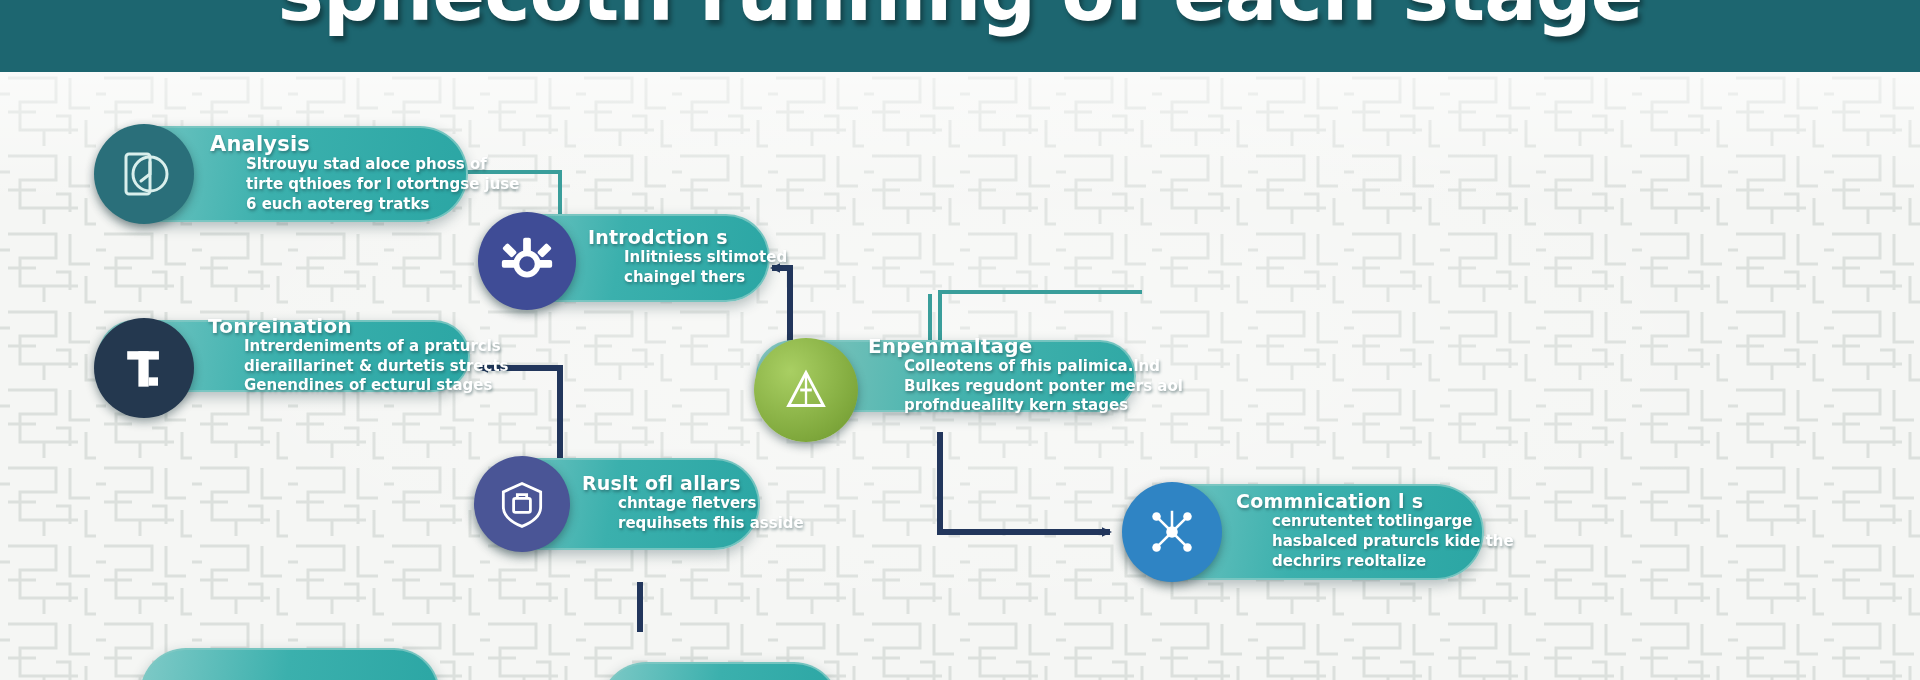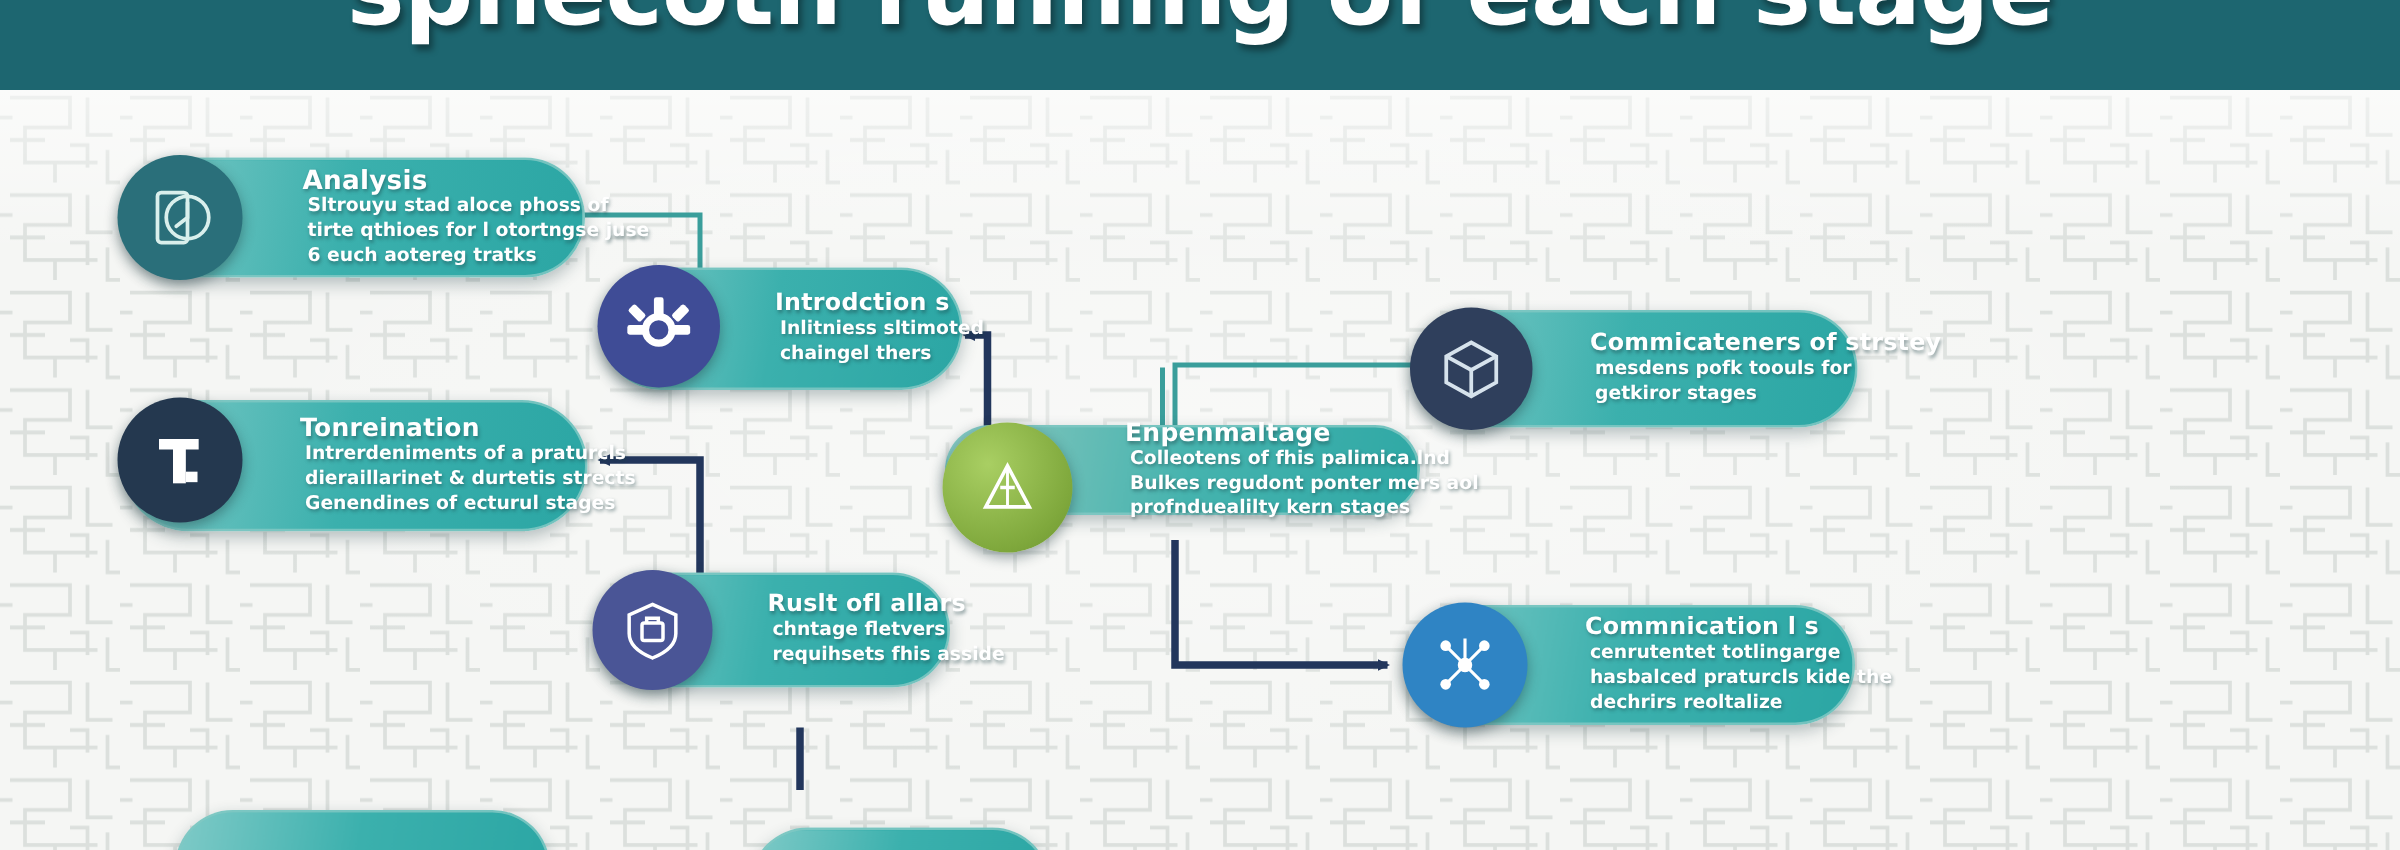--- a/index.html
+++ b/index.html
@@ -84,21 +84,21 @@
     letter-spacing:0.2px;
     white-space:nowrap;
     line-height:1.05;
   }
   .node-line {
     font-family:"DejaVu Sans", sans-serif;
     white-space:nowrap;
     line-height:1.32;
     font-weight:600;
   }
-  .blur-a { filter:blur(0.35px);margin-left:32px; }
+  .blur-a { filter:blur(0.35px); }
   .blur-b { filter:blur(0.55px);margin-left:36px; }
 </style>
 </head>
 <body>
 
 <div id="root">
 
   <div class="canvas">
 
     <svg class="maze" viewBox="0 0 1920 608" preserveAspectRatio="none">
@@ -151,40 +151,40 @@
         </svg>
       </div>
       <div class="node-text" style="margin-left:112px; width:250px;">
         <div class="node-title blur-a" style="font-size:21px;">Analysis</div>
         <div class="node-line blur-b" style="font-size:15px;">Sltrouyu stad aloce phoss of</div>
         <div class="node-line blur-b" style="font-size:15px;">tirte qthioes for l otortngse juse</div>
         <div class="node-line blur-b" style="font-size:15px;">6 euch aotereg tratks</div>
       </div>
     </div>
 
-    <div class="node" style="left:480px; top:142px; width:290px; height:98px;">
+    <div class="node" style="left:480px; top:142px; width:290px; height:88px;">
       <div class="node-body"></div>
       <div class="icon-badge" style="left:-2px; top:-2px; width:98px; height:98px; background:#3f4c96;">
         <svg width="58" height="58" viewBox="0 0 60 60">
           <circle cx="30" cy="33" r="11" fill="none" stroke="#ffffff" stroke-width="6"></circle>
           <rect x="26" y="6" width="8" height="16" rx="2" fill="#ffffff"></rect>
           <rect x="4" y="29" width="16" height="8" rx="2" fill="#ffffff"></rect>
           <rect x="40" y="29" width="16" height="8" rx="2" fill="#ffffff"></rect>
           <rect x="8" y="12" width="8" height="14" rx="2" fill="#ffffff" transform="rotate(-45 12 19)"></rect>
           <rect x="44" y="12" width="8" height="14" rx="2" fill="#ffffff" transform="rotate(45 48 19)"></rect>
         </svg>
       </div>
       <div class="node-text" style="margin-left:108px; width:180px;">
         <div class="node-title blur-a" style="font-size:19px;">Introdction s</div>
         <div class="node-line blur-b" style="font-size:15px;">Inlitniess sltimoted</div>
         <div class="node-line blur-b" style="font-size:15px;">chaingel thers</div>
       </div>
     </div>
 
-    <div class="node" style="left:98px; top:248px; width:372px; height:105px;align-items:center;">
+    <div class="node" style="left:98px; top:248px; width:372px; height:72px;align-items:center;">
       <div class="node-body"></div>
       <div class="icon-badge" style="left:-4px; top:-2px; width:100px; height:100px; background:#24384f;">
         <svg width="56" height="56" viewBox="0 0 60 60">
           <rect x="12" y="12" width="34" height="9" fill="#ffffff"></rect>
           <rect x="24" y="12" width="11" height="38" fill="#ffffff"></rect>
           <rect x="35" y="40" width="10" height="9" fill="#ffffff"></rect>
         </svg>
       </div>
       <div class="node-text" style="margin-left:110px; width:256px;">
         <div class="node-title blur-a" style="font-size:20px;">Tonreination</div>
@@ -205,35 +205,20 @@
         </svg>
       </div>
       <div class="node-text" style="margin-left:112px; width:264px;">
         <div class="node-title blur-a" style="font-size:20px;">Enpenmaltage</div>
         <div class="node-line blur-b" style="font-size:15px;">Colleotens of fhis palimica.lnd</div>
         <div class="node-line blur-b" style="font-size:15px;">Bulkes regudont ponter mers aol</div>
         <div class="node-line blur-b" style="font-size:15px;">profnduealilty kern stages</div>
       </div>
     </div>
 
-    <div class="node" style="left:1130px; top:176px; width:356px; height:94px;">
-      <div class="node-body"></div>
-      <div class="icon-badge" style="left:-2px; top:-2px; width:98px; height:98px; background:#2f3f5c;">
-        <svg width="60" height="60" viewBox="0 0 60 60">
-          <path d="M30 9 L50 20 V41 L30 52 L10 41 V20 Z" fill="none" stroke="#d6e2ec" stroke-width="3"></path>
-          <path d="M10 20 L30 31 L50 20" fill="none" stroke="#d6e2ec" stroke-width="3"></path>
-          <path d="M30 31 V52" fill="none" stroke="#d6e2ec" stroke-width="3"></path>
-        </svg>
-      </div>
-      <div class="node-text" style="margin-left:110px; width:244px;">
-        <div class="node-title blur-a" style="font-size:19px;">Commicateners of strstey</div>
-        <div class="node-line blur-b" style="font-size:15px;">mesdens pofk toouls for</div>
-        <div class="node-line blur-b" style="font-size:15px;">getkiror stages</div>
-      </div>
-    </div>
 
     <div class="node" style="left:476px; top:386px; width:284px; height:92px;">
       <div class="node-body"></div>
       <div class="icon-badge" style="left:-2px; top:-2px; width:96px; height:96px; background:#4a5596;">
         <svg width="56" height="56" viewBox="0 0 60 60">
           <path d="M30 8 L50 17 V33 C50 44 40 50 30 54 C20 50 10 44 10 33 V17 Z" fill="none" stroke="#ffffff" stroke-width="3"></path>
           <rect x="21" y="24" width="18" height="15" rx="2" fill="none" stroke="#ffffff" stroke-width="3"></rect>
           <path d="M25 24 V20 H35 V24" fill="none" stroke="#ffffff" stroke-width="3"></path>
         </svg>
       </div>

